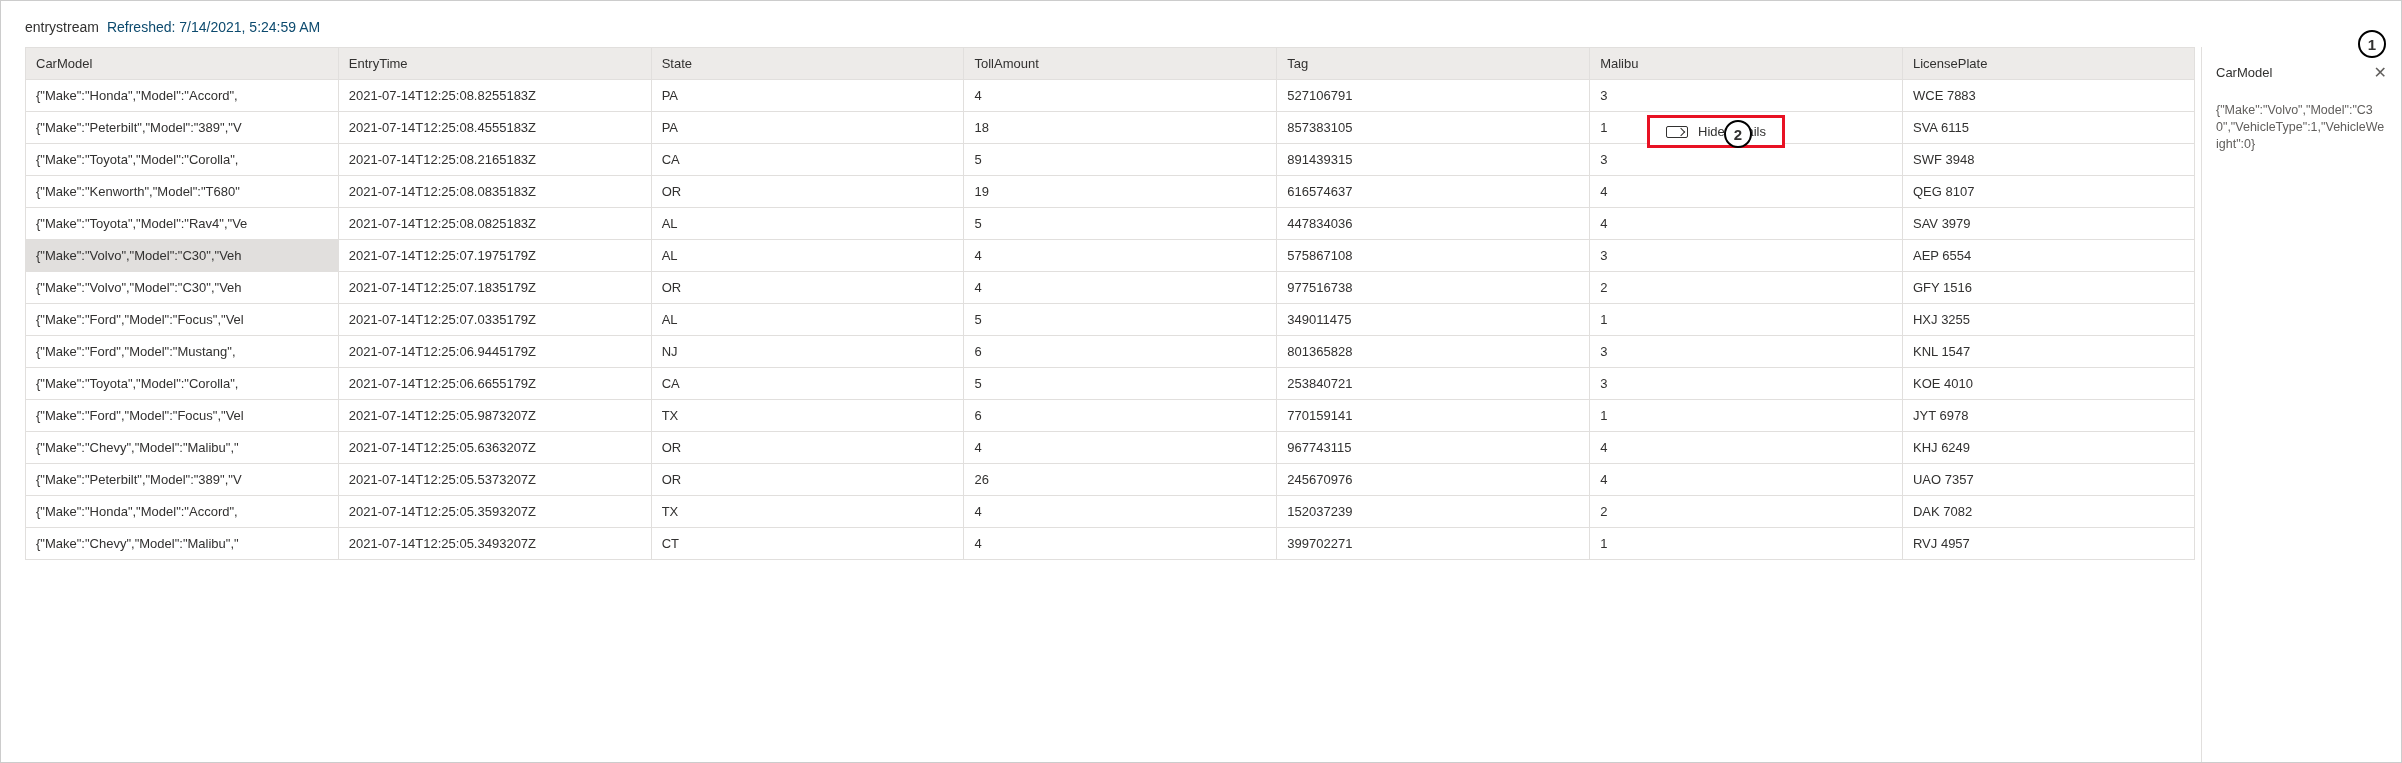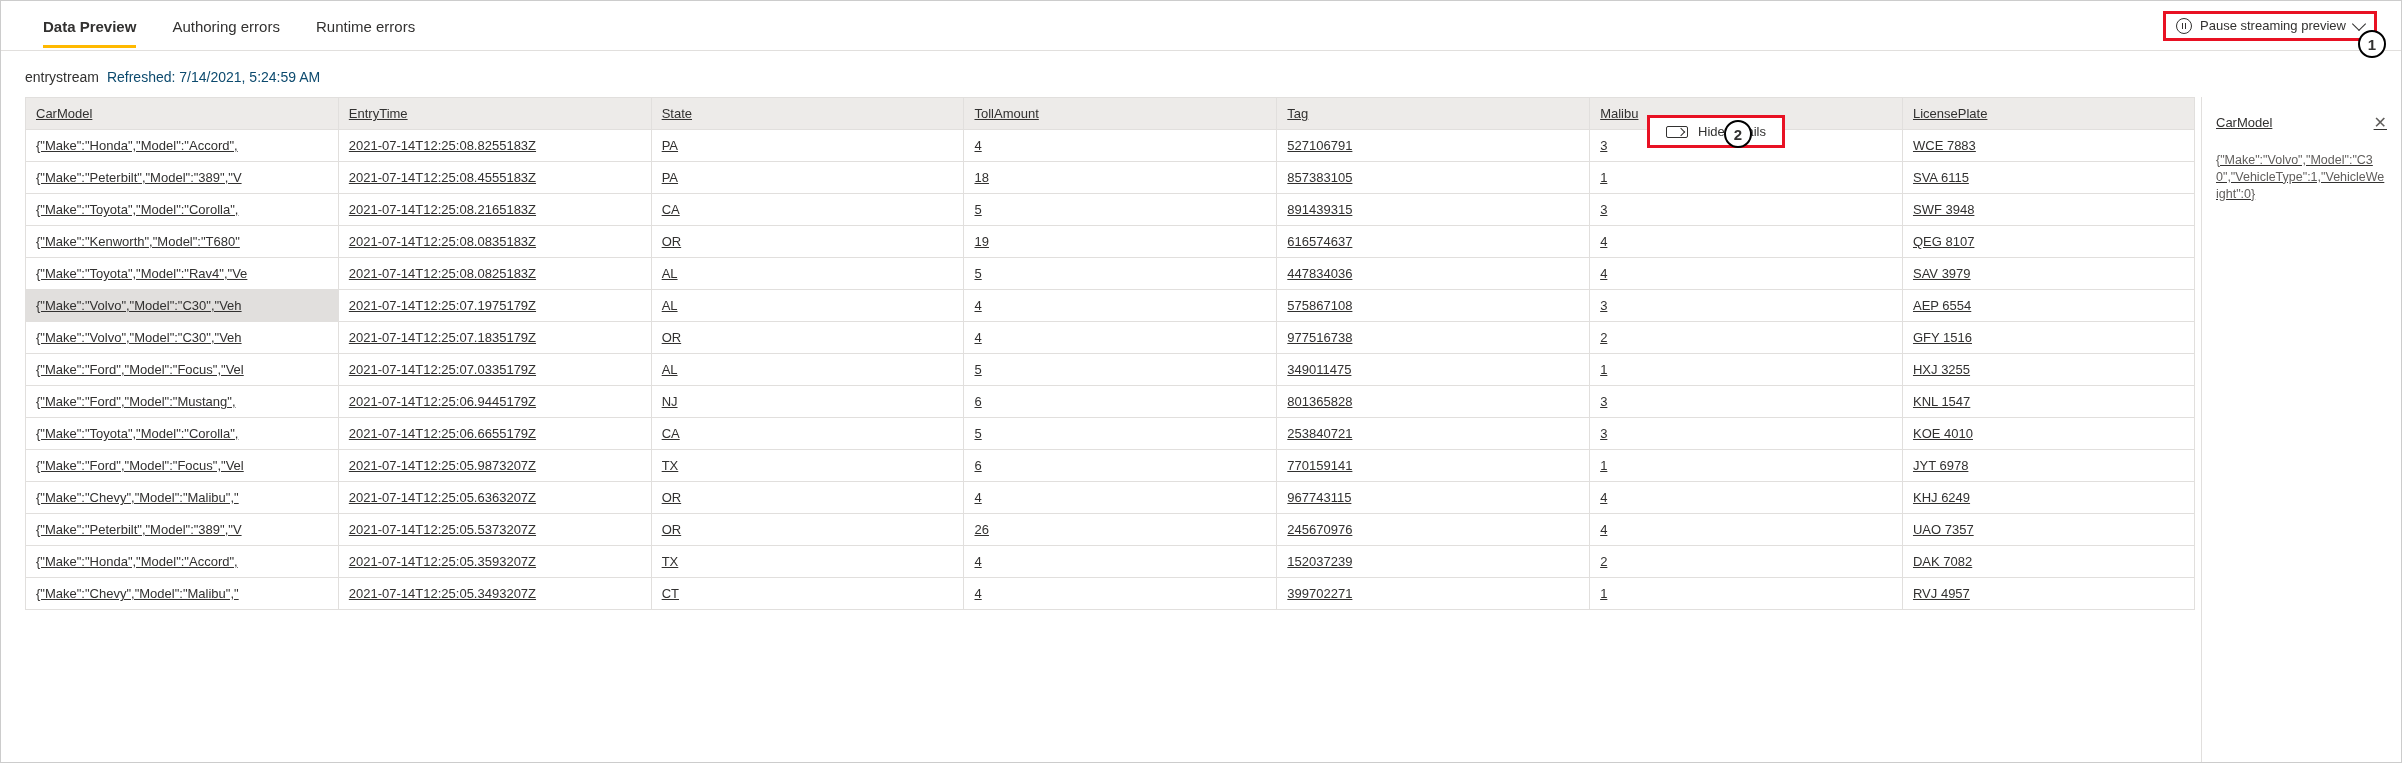--- a/index.html
+++ b/index.html
@@ -99,21 +99,20 @@
       display: flex;
       align-items: center;
     }
     .subhead .name { font-weight: 400; margin-right: 8px; }
     .subhead .refresh { color: #0c4a6e; }
 
     .main {
       flex: 1;
       display: flex;
       overflow: hidden;
-      text-decoration: underline;
     }
     .gridwrap {
       flex: 1;
       overflow: auto;
       position: relative;
     }
     table {
       border-collapse: collapse;
       width: calc(100% - 30px);
       margin: 0 14px 0 24px;
@@ -193,30 +192,20 @@
       color: #605e5c;
       word-break: break-all;
       line-height: 1.35;
       font-size: 12.5px;
     }
   </style>
 </head>
 <body>
 
 <div class="container">
-  <div class="tabbar">
-    <div class="tab active">Data Preview</div>
-    <div class="tab">Authoring errors</div>
-    <div class="tab">Runtime errors</div>
-    <div class="pause-wrap">
-      <span class="pause-icon"></span>
-      <span>Pause streaming preview</span>
-      <span class="chevron-down"></span>
-    </div>
-  </div>
 
   <div class="subhead">
     <span class="name">entrystream</span>
     <span class="refresh">Refreshed: 7/14/2021, 5:24:59 AM</span>
   </div>
 
   <div class="main">
     <div class="gridwrap">
       <table>
         <colgroup>

